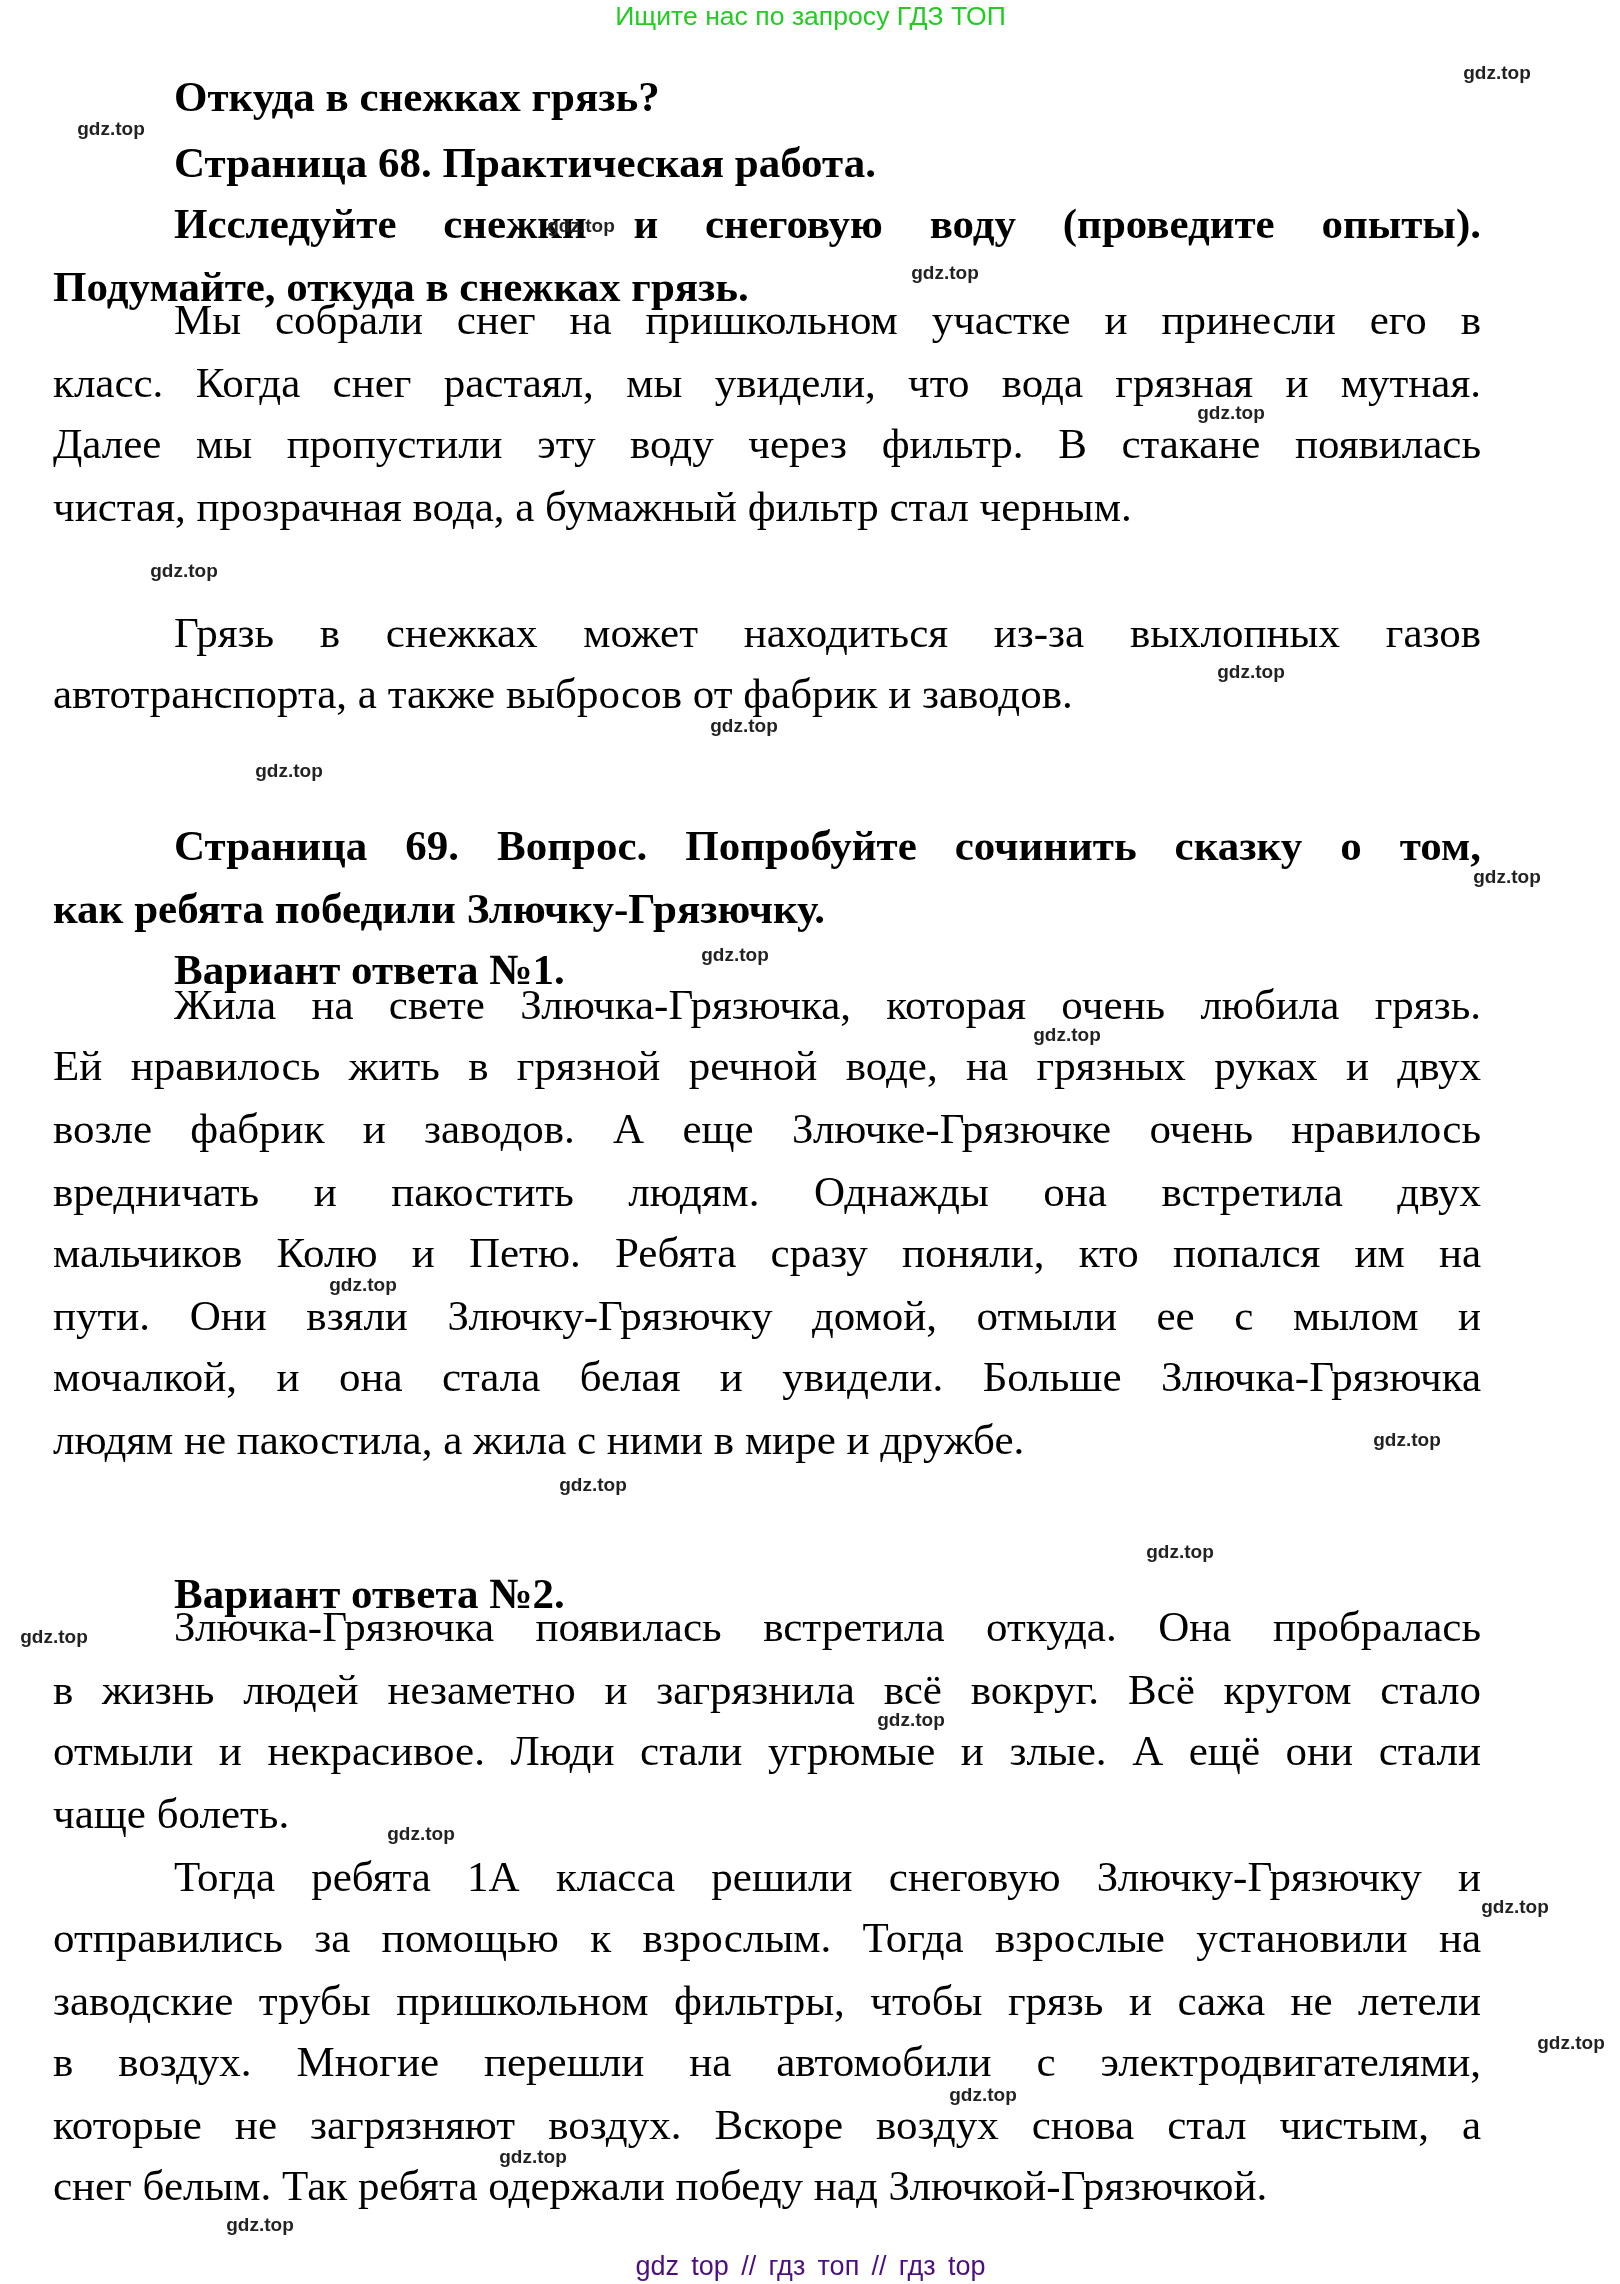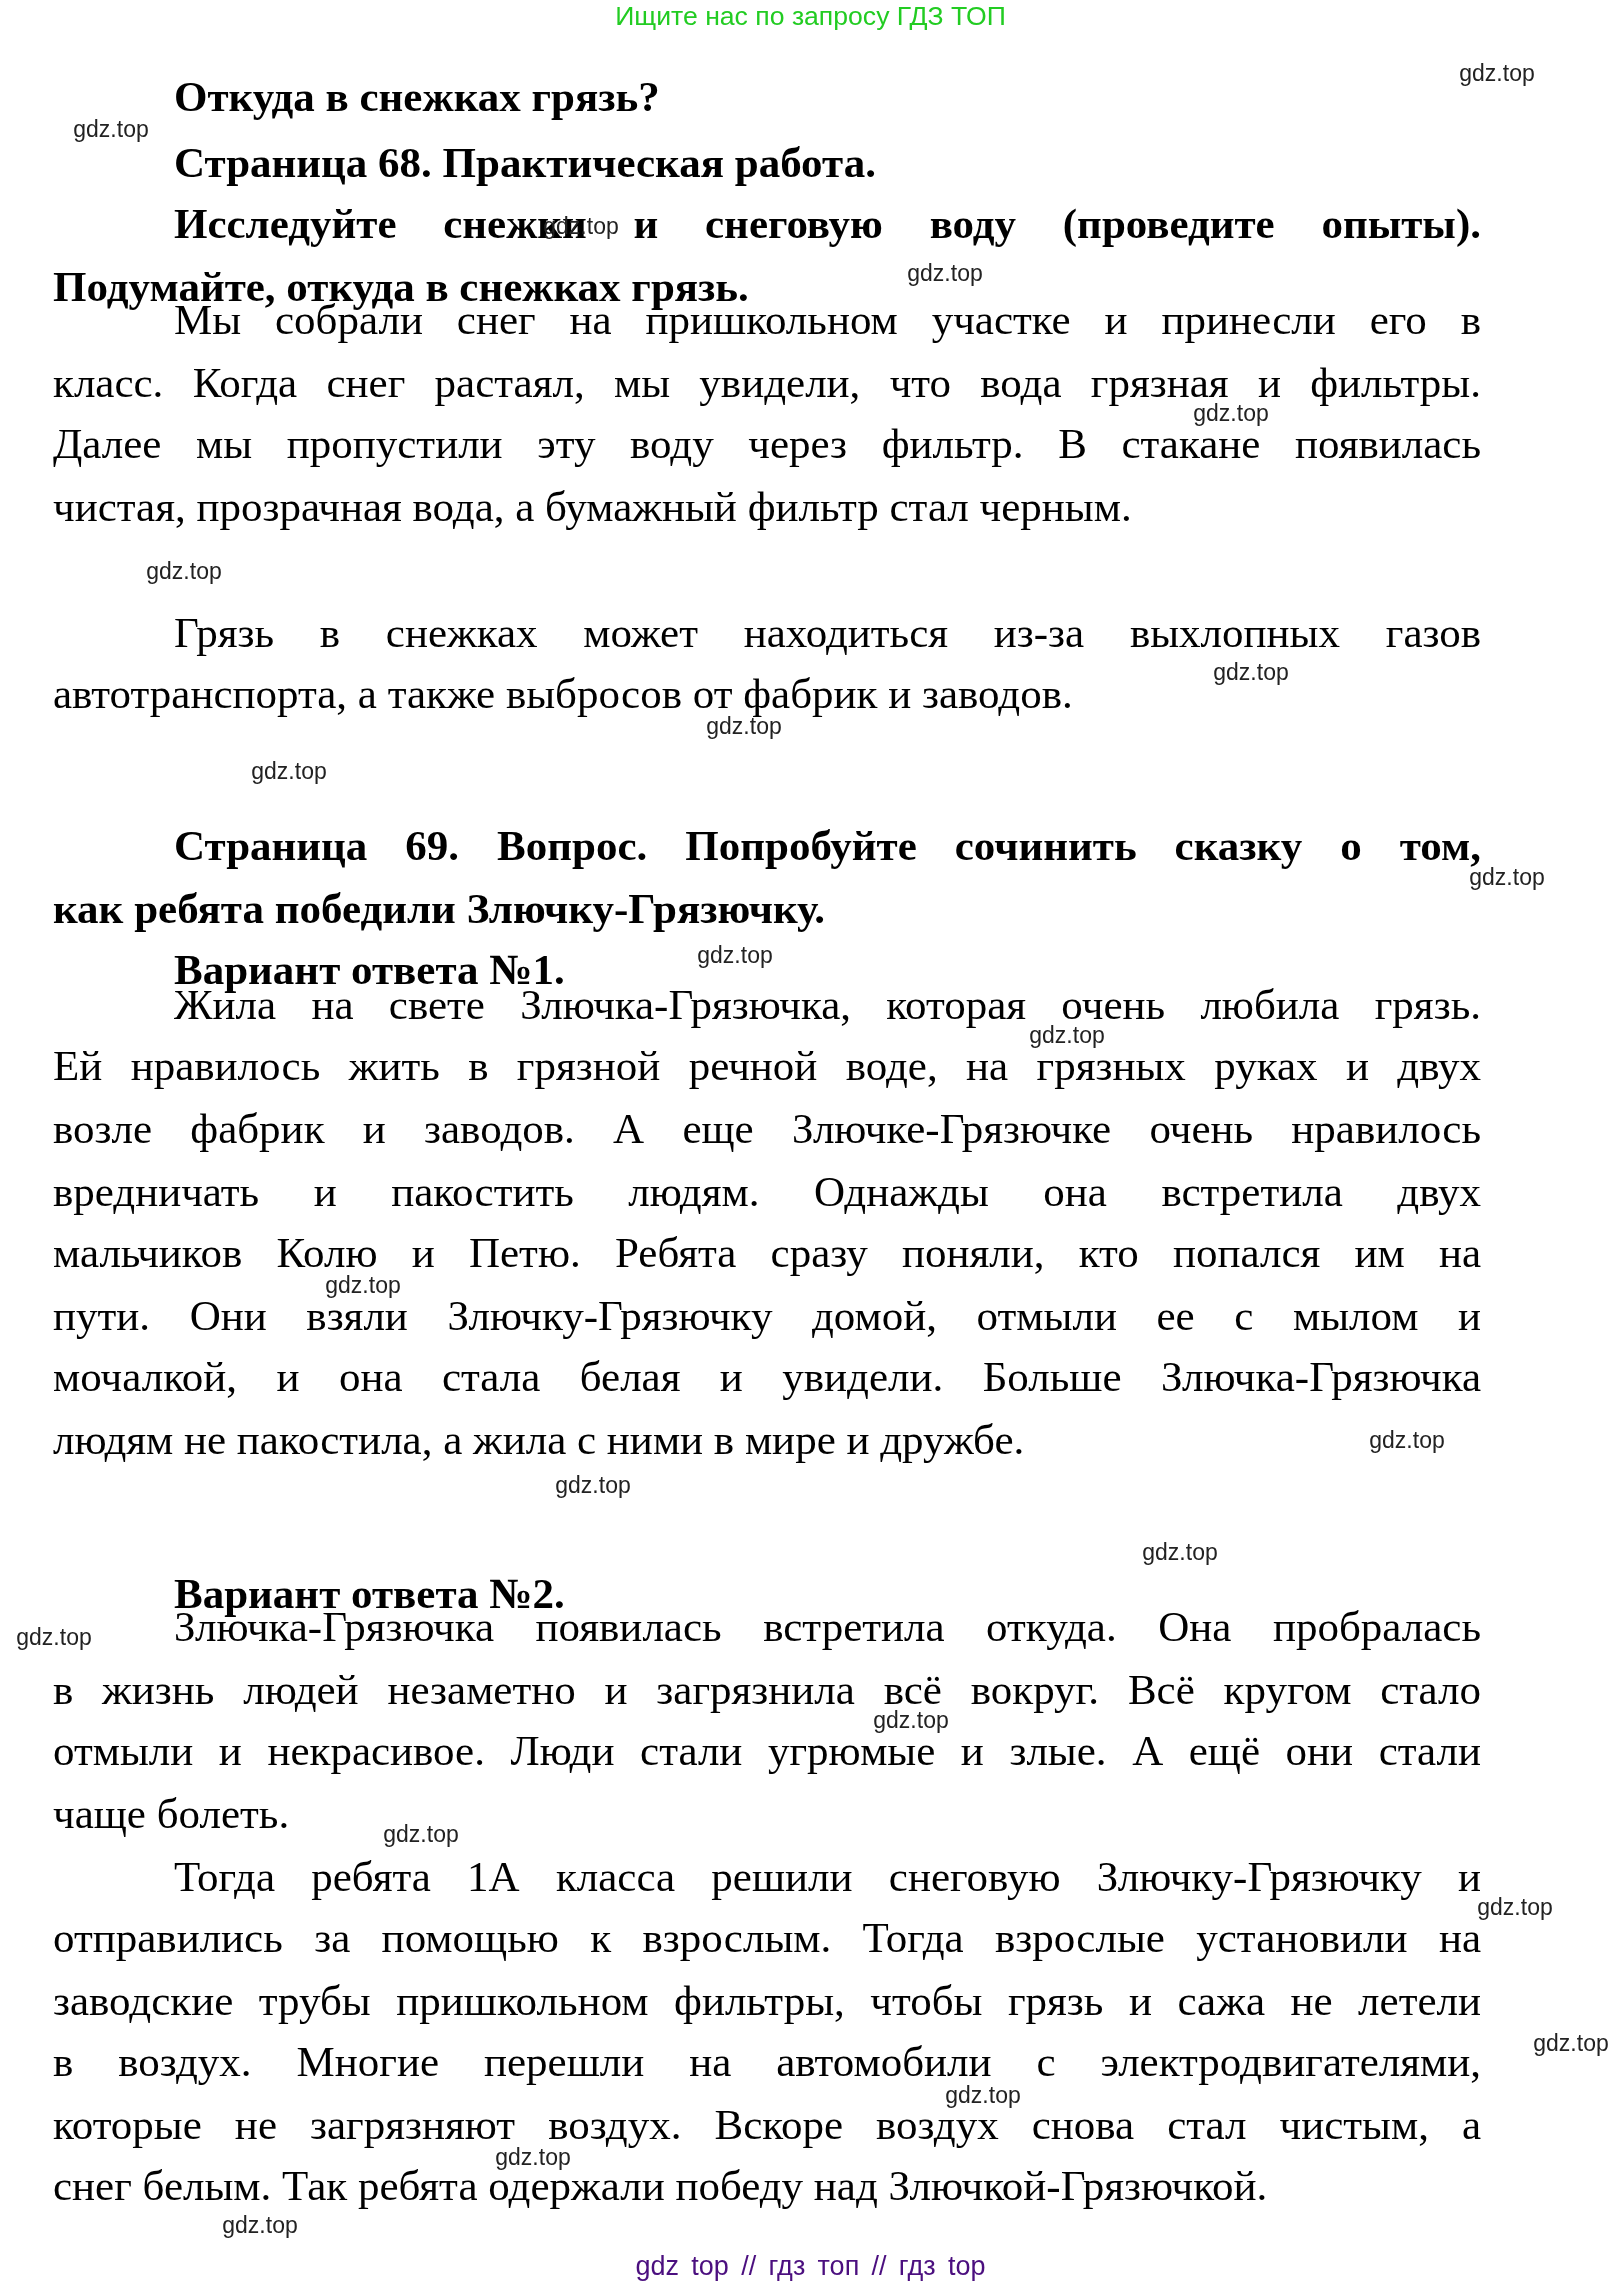--- a/index.html
+++ b/index.html
@@ -18,36 +18,37 @@
   .line {
     position: absolute; left: 53px; width: 1428px; height: 61px;
     font-family: "Liberation Serif", serif; font-size: 43px; line-height: 61px;
     color: #000000; white-space: nowrap; overflow: visible;
   }
   .line.ind { left: 174px; width: 1307px; }
   .line.just { text-align: justify; text-align-last: justify; white-space: normal; }
   .line.bold { font-weight: bold; margin-top: 28px; }
   .wm {
     position: absolute; font-family: "Liberation Sans", sans-serif;
-    font-size: 23px; line-height: 26px; color: #222222; white-space: nowrap;
+    font-size: 19px; line-height: 26px; color: #222222; white-space: nowrap;
     transform: translate(-50%, -50%);
+    font-weight: bold;
   }
 </style>
 </head>
 <body>
 
 <div class="banner">Ищите нас по запросу ГДЗ ТОП</div>
 
 <div class="line ind bold" style="top:38px">Откуда в снежках грязь?</div>
 <div class="line ind bold" style="top:104px">Страница 68. Практическая работа.</div>
 <div class="line ind bold just" style="top:165px">Исследуйте снежки и снеговую воду (проведите опыты).</div>
 <div class="line bold" style="top:228px">Подумайте, откуда в снежках грязь.</div>
 
 <div class="line ind just" style="top:289px">Мы собрали снег на пришкольном участке и принесли его в</div>
-<div class="line just" style="top:352px">класс. Когда снег  растаял, мы увидели, что вода грязная и фильтры.</div>
+<div class="line just" style="top:352px">класс. Когда снег  растаял, мы увидели, что вода грязная и мутная.</div>
 <div class="line just" style="top:413px">Далее мы пропустили эту воду через фильтр. В стакане появилась</div>
 <div class="line" style="top:476px">чистая, прозрачная вода, а бумажный фильтр стал черным.</div>
 
 <div class="line ind just" style="top:602px">Грязь в снежках может находиться из-за выхлопных газов</div>
 <div class="line" style="top:663px">автотранспорта, а также выбросов от фабрик и заводов.</div>
 
 <div class="line ind bold just" style="top:787px">Страница 69. Вопрос. Попробуйте сочинить сказку о том,</div>
 <div class="line bold" style="top:850px">как ребята победили Злючку-Грязючку.</div>
 
 <div class="line ind bold" style="top:911px">Вариант ответа №1.</div>

